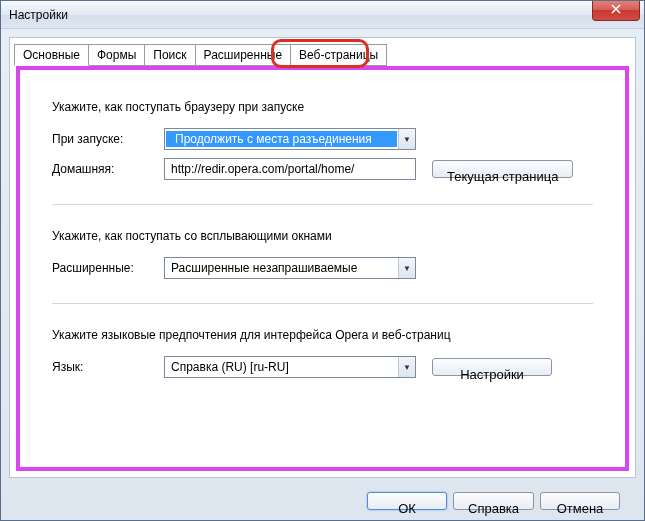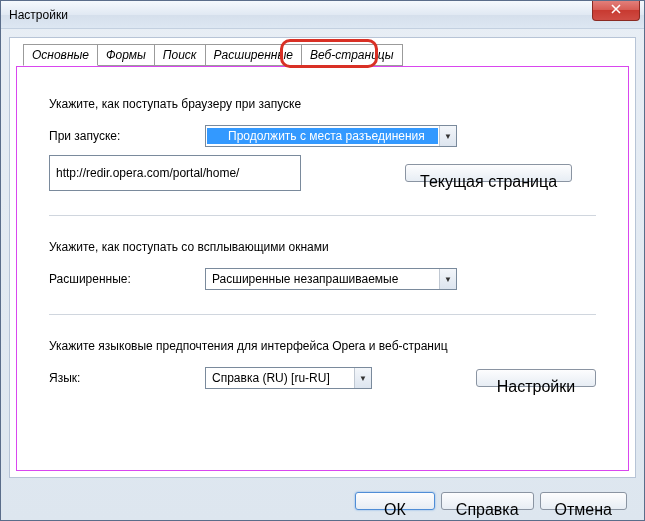--- a/index.html
+++ b/index.html
@@ -56,24 +56,23 @@
       left: 8px;
       right: 8px;
       top: 36px;
       bottom: 42px;
       background: #fff;
       border: 1px solid #b7c4d6;
     }
     .tabstrip {
       display: flex;
       margin-top: 6px;
-      margin-left: 13px;
+      margin-left: 4px;
       position: relative;
       z-index: 2;
-      font-style: italic;
     }
     .tab {
       border: 1px solid #9b9b9b;
       background: #fff;
       padding: 3px 8px;
       font-size: 12px;
       margin-right: -1px;
       cursor: pointer;
       position: relative;
     }
@@ -87,37 +86,36 @@
       border: 3px solid #d93025;
       border-radius: 10px;
       pointer-events: none;
     }
     .tabpanel {
       position: absolute;
       left: 6px;
       right: 6px;
       top: 28px;
       bottom: 6px;
-      border: 1px solid #d946ef;
+      border: 4px solid #d946ef;
       background: #fff;
       z-index: 1;
     }
     .panel-content {
       padding: 30px 32px 10px 32px;
     }
     .section-heading {
       font-size: 12px;
       color: #000;
       margin-bottom: 14px;
     }
     .form-row {
       display: flex;
       align-items: center;
       margin-bottom: 8px;
-      gap: 44px;
     }
     .form-label {
       width: 112px;
       flex-shrink: 0;
       font-size: 12px;
     }
     .combo {
       width: 252px;
       height: 22px;
       border: 1px solid #7a8a9c;
@@ -130,64 +128,64 @@
       flex: 1;
       padding: 0 6px;
       font-size: 12px;
       white-space: nowrap;
       overflow: hidden;
     }
     .combo.highlighted .combo-text {
       background: #3399ff;
       color: #fff;
       margin: 1px;
-      padding: 1px 21px;
+      padding: 1px 9px;
     }
     .combo-arrow {
       width: 17px;
       height: 20px;
       border-left: 1px solid #c0c8d2;
       background: linear-gradient(to bottom, #f3f6fa, #dde5ef);
       display: flex;
       align-items: center;
       justify-content: center;
       font-size: 8px;
       color: #333;
     }
     input[type="text"].textfield {
       width: 252px;
-      height: 36px;
+      height: 22px;
       border: 1px solid #7a8a9c;
       padding: 0 6px;
       font-size: 12px;
       font-family: inherit;
     }
     .btn {
       height: 16px;
       min-width: 120px;
       border: 1px solid #8a94a2;
       background: linear-gradient(to bottom, #fdfdfe, #e7edf4);
-      font-size: 16px;
+      font-size: 13px;
       font-family: inherit;
       padding: 8px 14px;
       cursor: pointer;
       border-radius: 3px;
     }
     .btn-spacer {
       width: 16px;
       flex-shrink: 0;
     }
     .divider {
       border: none;
       border-top: 1px solid #d0d6de;
       margin: 24px 0 24px 0;
     }
     .footer {
       position: absolute;
-      right: 17px;
+      right: 24px;
       bottom: 10px;
       display: flex;
       gap: 6px;
     }
     .footer .btn {
       min-width: 80px;
     }
     .footer .btn.default {
       border: 1px solid #4f8dd6;
       box-shadow: 0 0 2px #6fa8e6;
@@ -225,20 +223,21 @@
 
         <div class="form-row">
           <div class="form-label">При запуске:</div>
           <div class="combo highlighted">
             <div class="combo-text">Продолжить с места разъединения</div>
             <div class="combo-arrow">▼</div>
           </div>
         </div>
 
         <div class="form-row">
+          <div class="form-label">Домашняя:</div>
           <input type="text" class="textfield" value="http://redir.opera.com/portal/home/" style="">
           <div class="btn-spacer"></div>
           <button class="btn">Текущая страница</button>
         </div>
 
         <hr class="divider">
 
         <div class="section-heading">Укажите, как поступать со всплывающими окнами</div>
 
         <div class="form-row">

